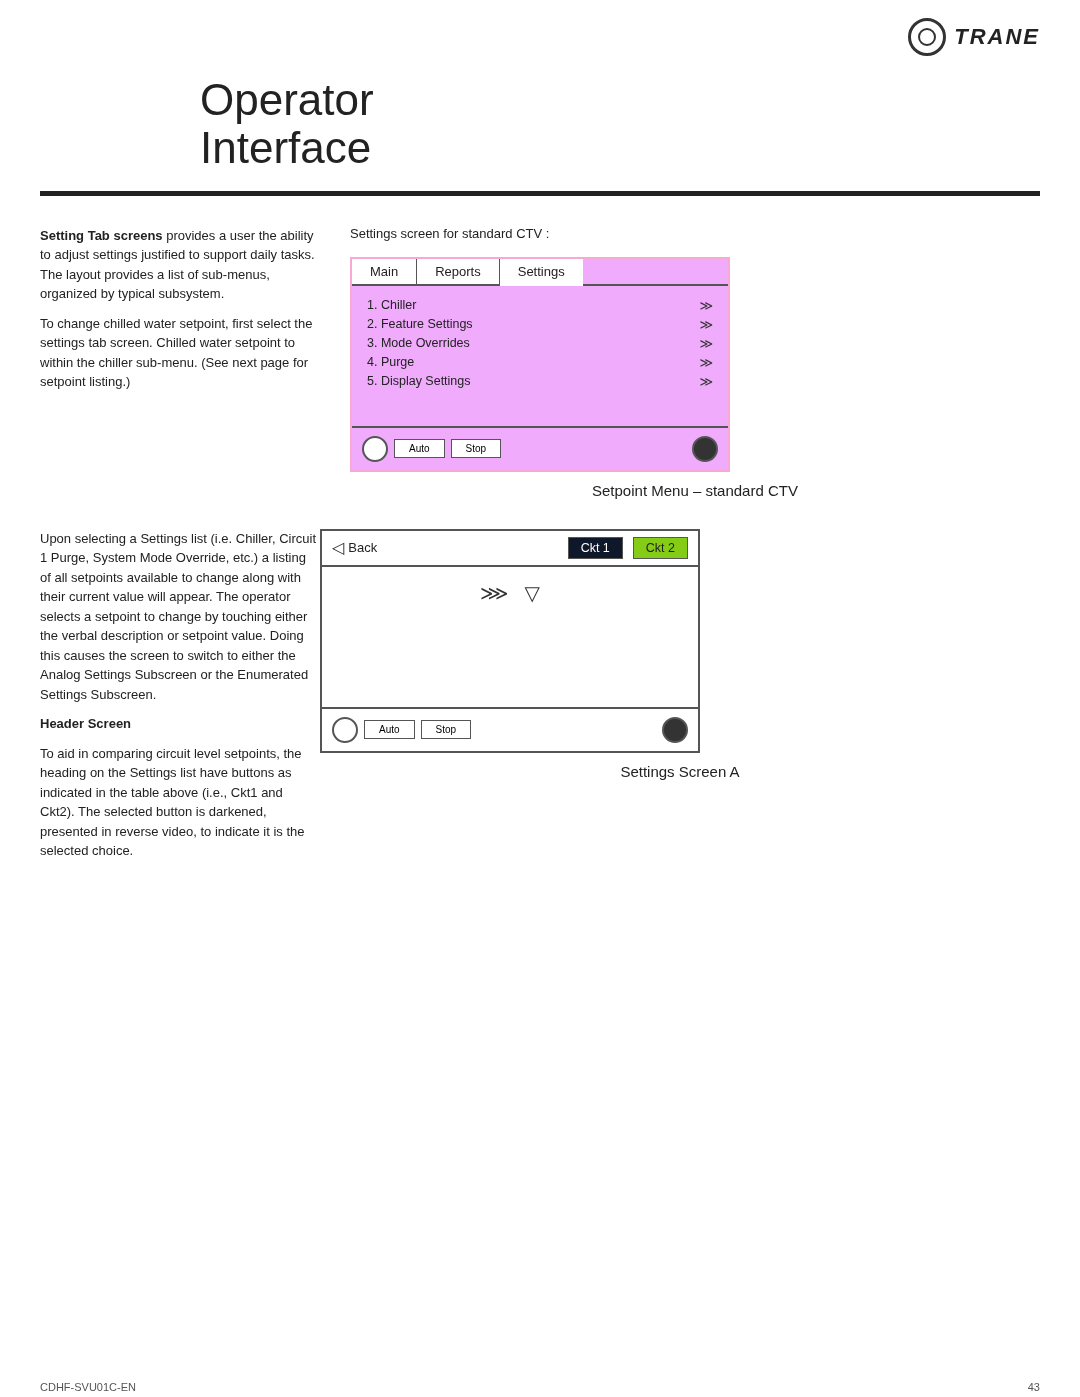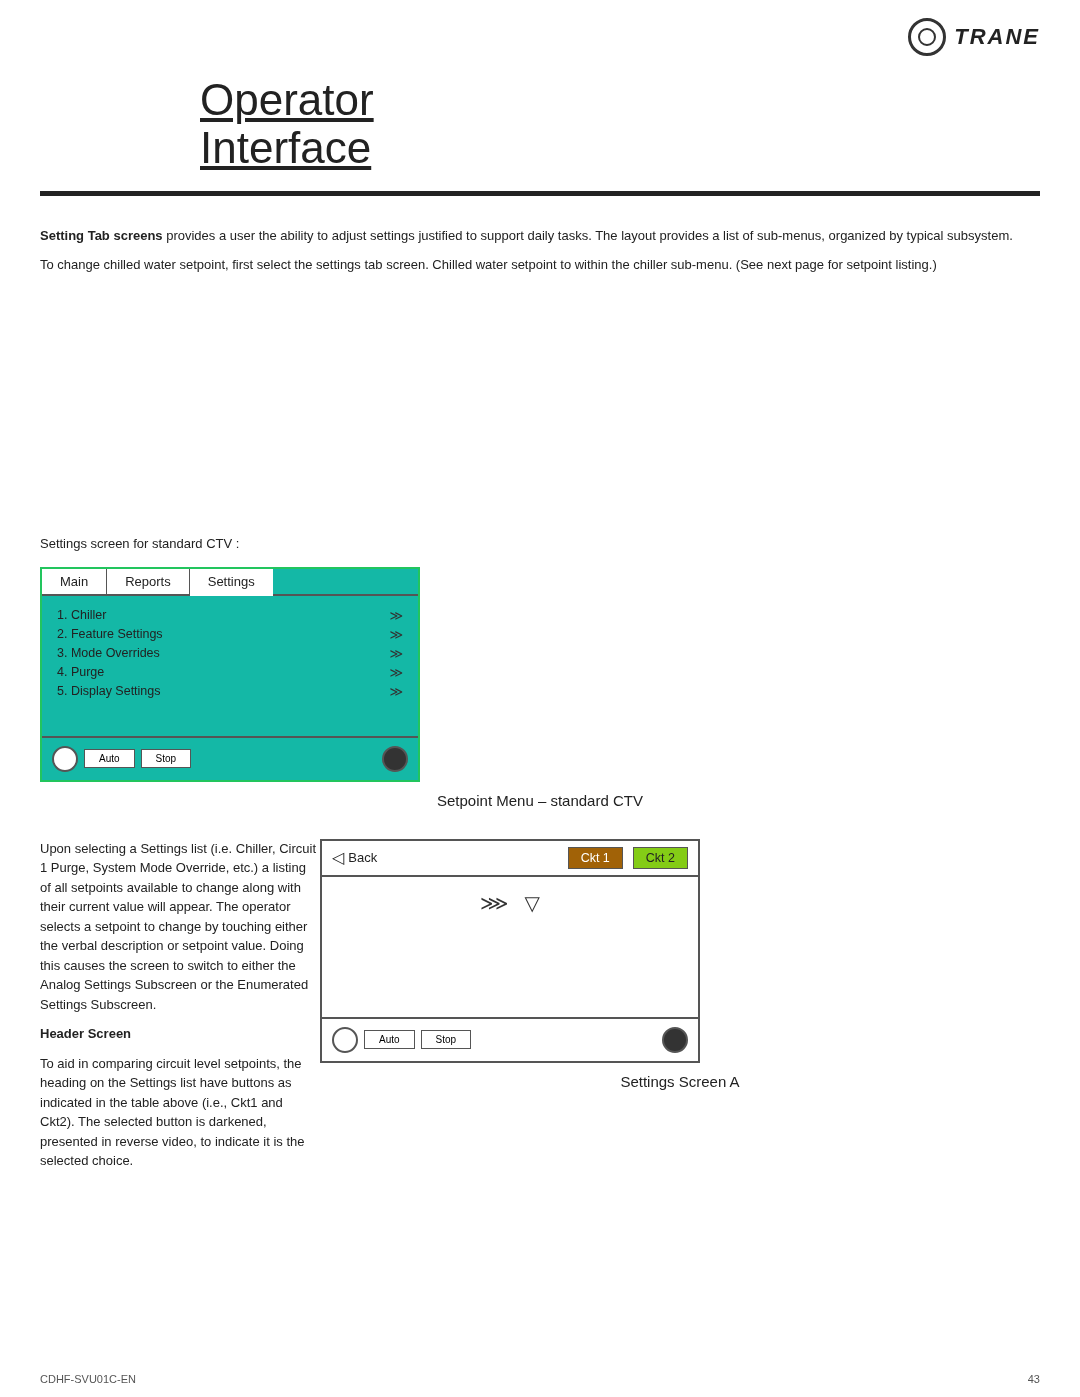--- a/index.html
+++ b/index.html
@@ -46,42 +46,40 @@
       font-size: 22px;
       font-weight: bold;
       letter-spacing: 2px;
       color: #222;
       font-style: italic;
     }
 
     
     .page-title {
       padding: 20px 40px 0 200px;
-      text-decoration: underline;
     }
     .page-title h1 {
       font-size: 44px;
       font-weight: 300;
       color: #222;
       line-height: 1.1;
     }
 
     
     .divider {
       height: 5px;
       background: #222;
       margin: 18px 40px 0 40px;
     }
 
     
     .content {
       display: flex;
       padding: 30px 40px 0 40px;
       gap: 30px;
-      flex-direction: column;
     }
 
     
     .left-col {
       flex: 0 0 280px;
       font-size: 13px;
       line-height: 1.5;
     }
 
     
@@ -90,22 +88,22 @@
     }
 
     .section-label {
       font-size: 13px;
       margin-bottom: 16px;
       color: #222;
     }
 
     
     .screen-mockup {
-      border: 2px solid #22c55e;
-      background: #14b8a6;
+      border: 2px solid #f9a8d4;
+      background: #f0abfc;
       width: 100%;
       max-width: 380px;
     }
 
     .screen-tabs {
       display: flex;
       border-bottom: 2px solid #555;
     }
     .screen-tab {
       padding: 5px 18px;
@@ -206,40 +204,40 @@
     .back-arrow {
       font-size: 16px;
     }
     .header-tab {
       padding: 3px 12px;
       border: 1.5px solid #555;
       font-size: 12.5px;
       background: #84cc16;
     }
     .header-tab.selected {
-      background: #a16207;
+      background: #0f172a;
       color: #fff;
     }
     .screen-body2 {
       padding: 14px 15px;
       min-height: 140px;
       display: flex;
       gap: 16px;
       align-items: flex-start;
       justify-content: center;
     }
     .down-arrow-icon {
       font-size: 20px;
       color: #333;
     }
 
     
     .page-footer {
       position: absolute;
-      bottom: 12px;
+      bottom: 4px;
       left: 40px;
       right: 40px;
       display: flex;
       justify-content: space-between;
       font-size: 11px;
       color: #555;
     }
 
     .heading-bold {
       font-weight: bold;

